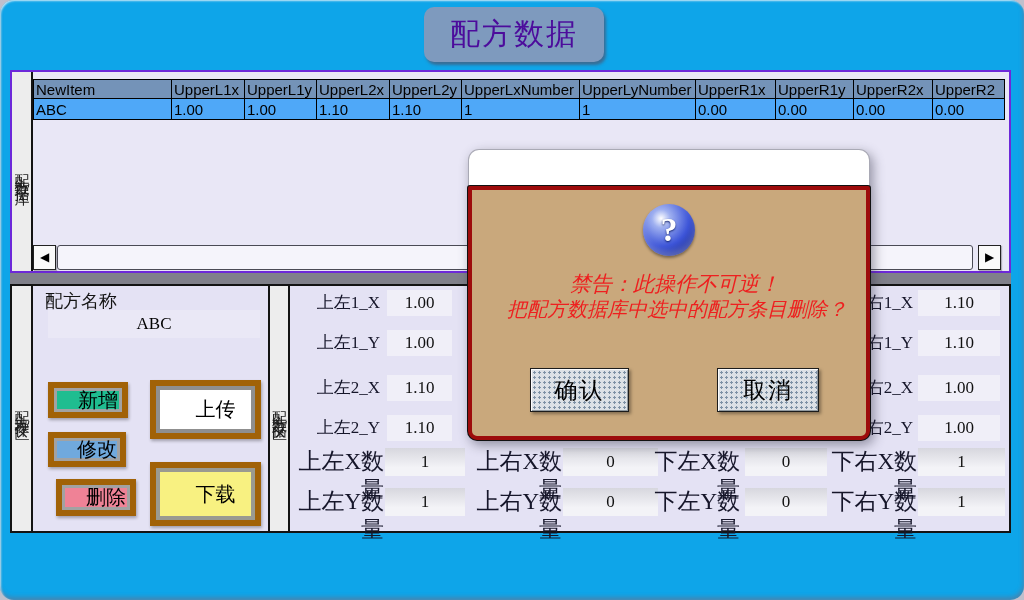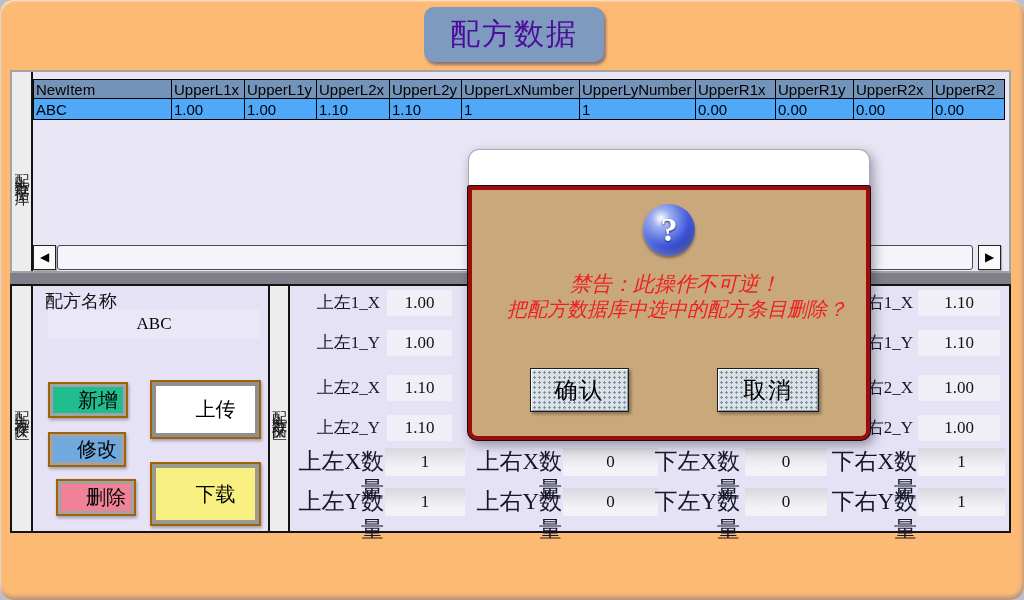--- a/index.html
+++ b/index.html
@@ -1,28 +1,28 @@
 <!DOCTYPE html>
 <html><head>
 <meta charset="utf-8">
 <style>
   * { box-sizing: border-box; margin: 0; padding: 0; }
   html,body { width:1024px; height:600px; background:#bfbfcc; font-family:"Liberation Serif", serif; }
-  .screen{ position:relative; width:1024px; height:600px; background:#fdba74; border-radius:14px;
+  .screen{ position:relative; width:1024px; height:600px; background:#0ea5e9; border-radius:14px;
            overflow:hidden; box-shadow: inset -1px -3px 4px rgba(110,110,135,.55), inset 1px 1px 2px rgba(255,255,255,.8); }
 
   
   .title-btn{ position:absolute; left:424px; top:7px; width:180px; height:55px;
     background:#7e9abe; border-radius:10px; box-shadow:2px 3px 3px rgba(80,80,105,.65);
     display:flex; align-items:center; justify-content:center;
     font-size:30px; letter-spacing:2px; color:#4c0c9c; }
 
   
   .upper-box{ position:absolute; left:10px; top:70px; width:1001px; height:203px;
-    border:2px solid #a3a3a3; background:#e9e7f6; }
+    border:2px solid #6d28d9; background:#e9e7f6; }
   .vstrip{ position:absolute; top:0; bottom:0; left:0; width:21px; background:#ededed;
     border-right:2px solid #131313; writing-mode:vertical-rl; text-orientation:upright;
     display:flex; align-items:center; justify-content:center;
     font-size:15px; letter-spacing:4px; color:#1c1c1c; }
   .dbtable{ position:absolute; left:21px; top:7px; width:971px; border-collapse:collapse;
     table-layout:fixed; font-family:"Liberation Sans", sans-serif; font-size:15px; }
   .dbtable th,.dbtable td{ border:1px solid #000; padding:0 2px; overflow:hidden;
     white-space:nowrap; font-weight:normal; text-align:left; }
   .dbtable th{ background:#7493b8; height:19px; }
   .dbtable td{ background:#4fa8f8; height:21px; }
@@ -40,21 +40,21 @@
 
   
   .lower-box{ position:absolute; left:10px; top:284px; width:1001px; height:249px;
     border:2px solid #131313; background:#e4e2f4; }
   .strip-data{ left:256px; width:22px; border-left:2px solid #131313; }
 
   .name-label{ position:absolute; left:33px; top:3px; font-size:18px; color:#141414; }
   .name-field{ position:absolute; left:36px; top:24px; width:212px; height:28px;
     background:#eae8f6; display:flex; align-items:center; justify-content:center; font-size:17px; }
 
-  .op-btn{ position:absolute; border:2px solid #a16207; display:flex; align-items:center;
+  .op-btn{ position:absolute; border:6px solid #a16207; display:flex; align-items:center;
     justify-content:center; font-size:20px; color:#000; font-family:"Liberation Serif", serif;
     box-shadow: inset 0 0 0 3px #a2a2a2, 1px 2px 3px rgba(0,0,0,.3); cursor:pointer;padding-left:20px; }
   .btn-add{ left:36px; top:96px; width:80px; height:36px; background:#1fbd90; }
   .btn-modify{ left:36px; top:146px; width:78px; height:35px; background:#70a9dd; }
   .btn-delete{ left:44px; top:193px; width:80px; height:37px; background:#ef8296; }
   .btn-upload{ left:138px; top:94px; width:111px; height:59px; background:#ffffff;
     box-shadow: inset 0 0 0 4px #8f8f8f, 1px 2px 3px rgba(0,0,0,.3); }
   .btn-download{ left:138px; top:176px; width:111px; height:64px; background:#f8f181;
     box-shadow: inset 0 0 0 4px #9a9a90, 1px 2px 3px rgba(0,0,0,.3); }
 

